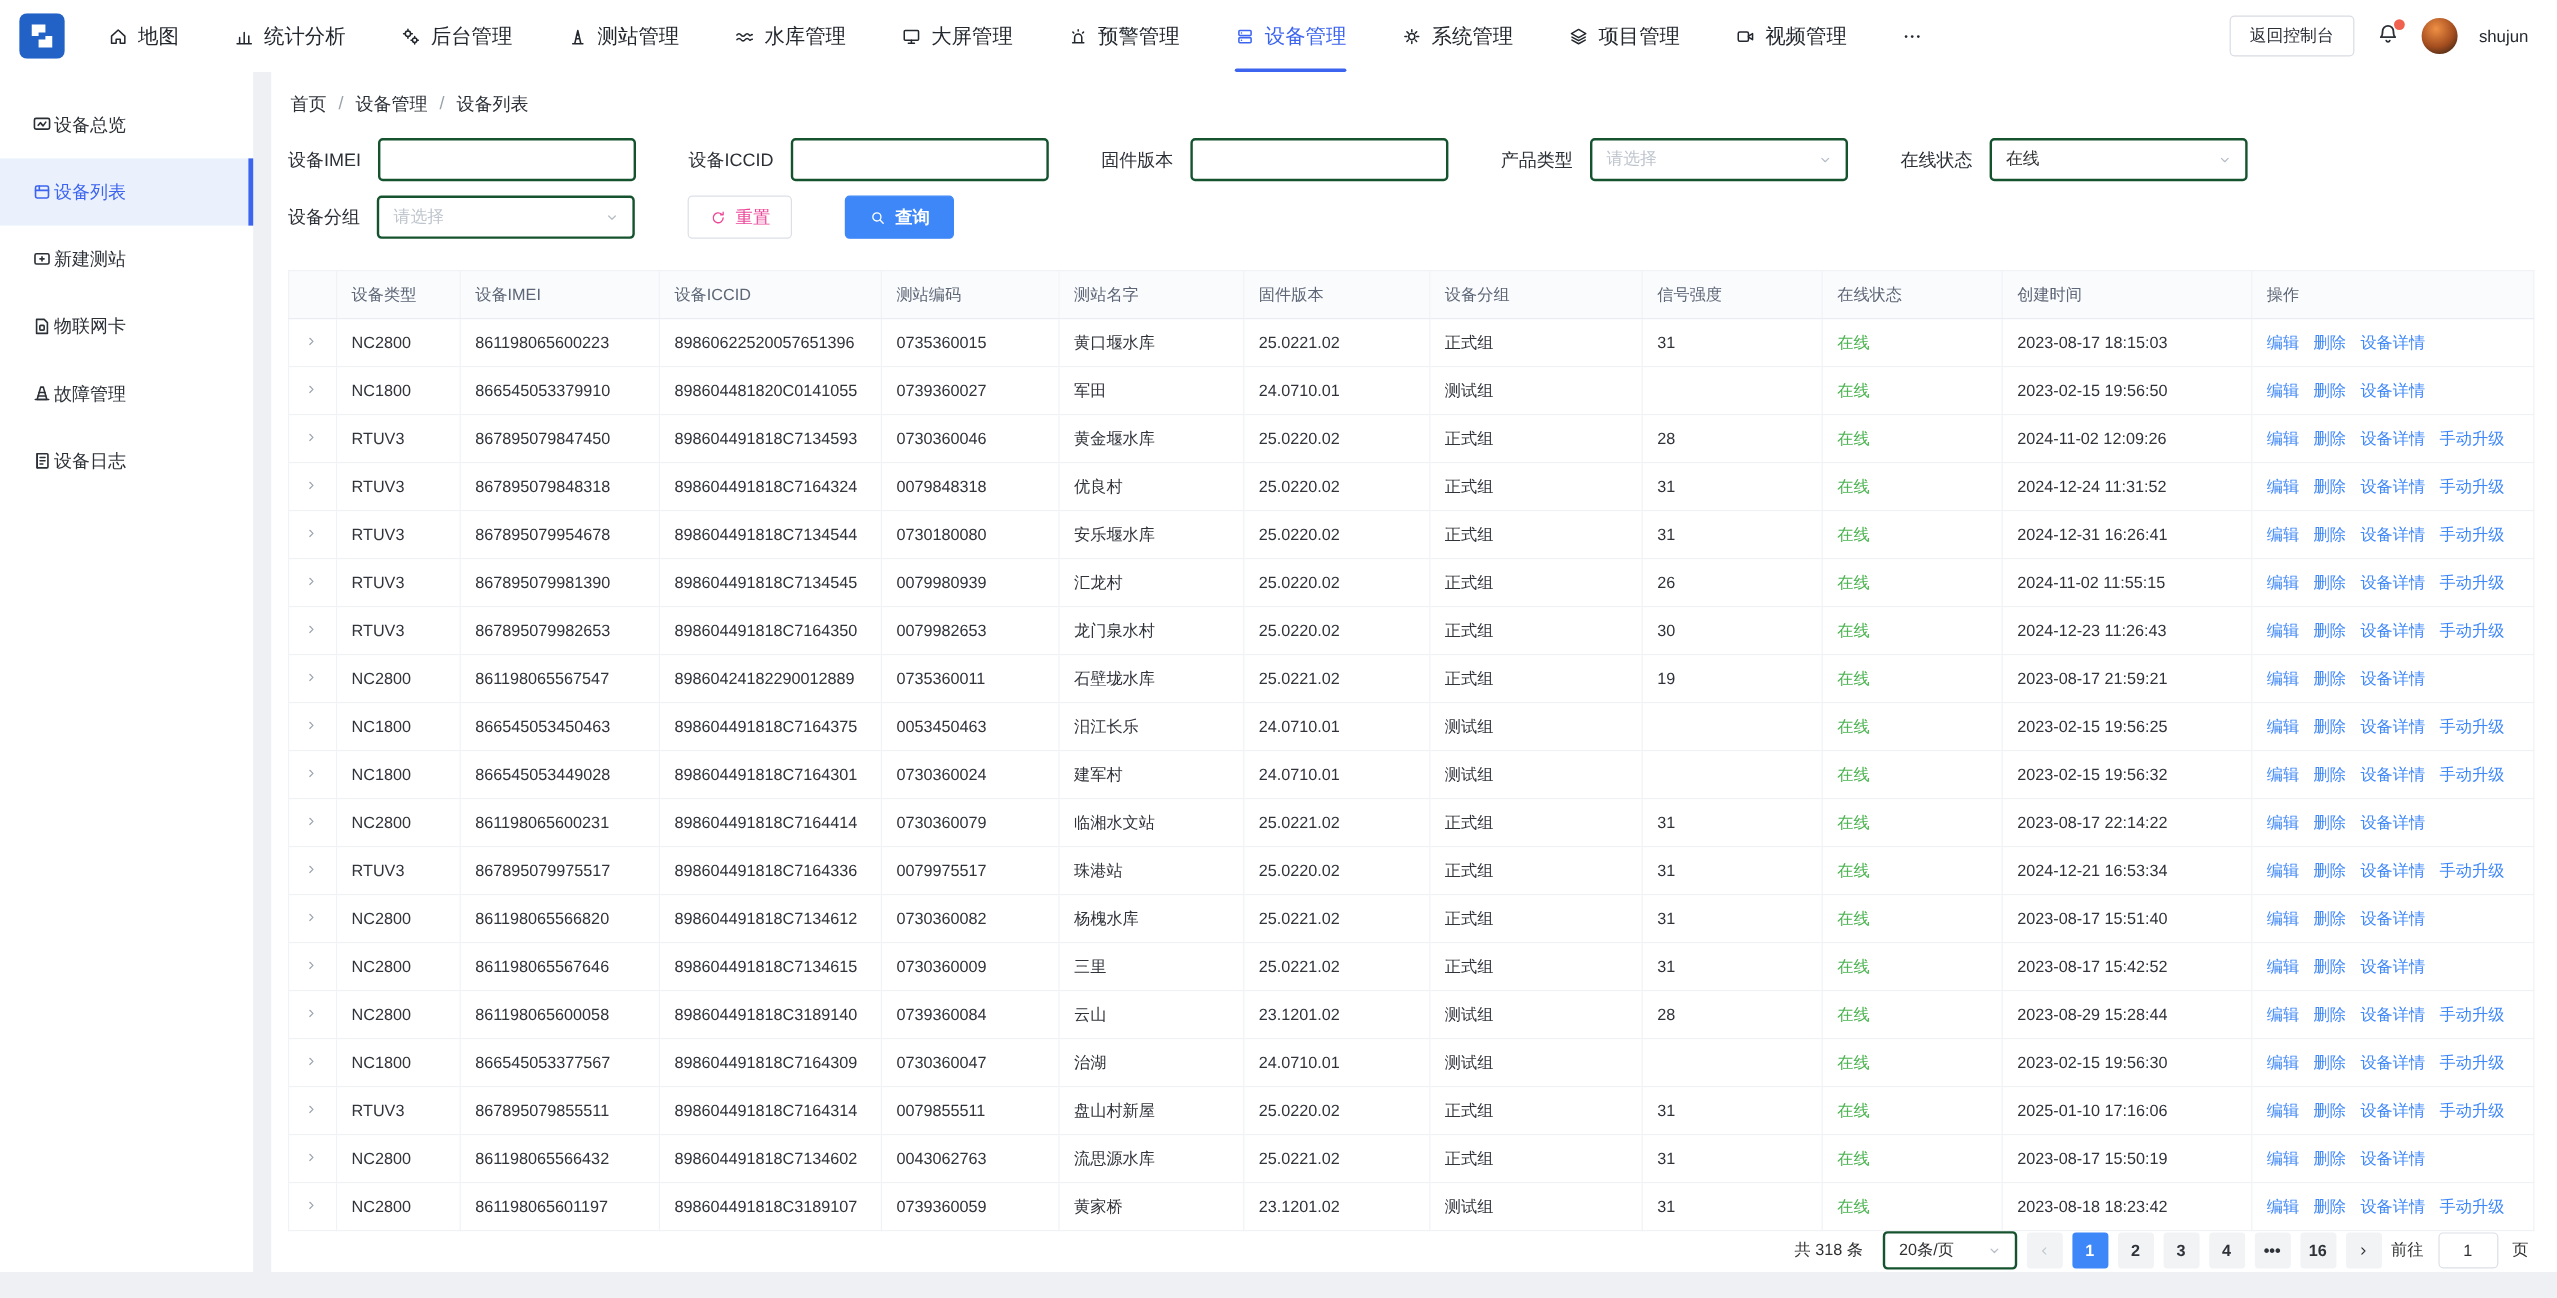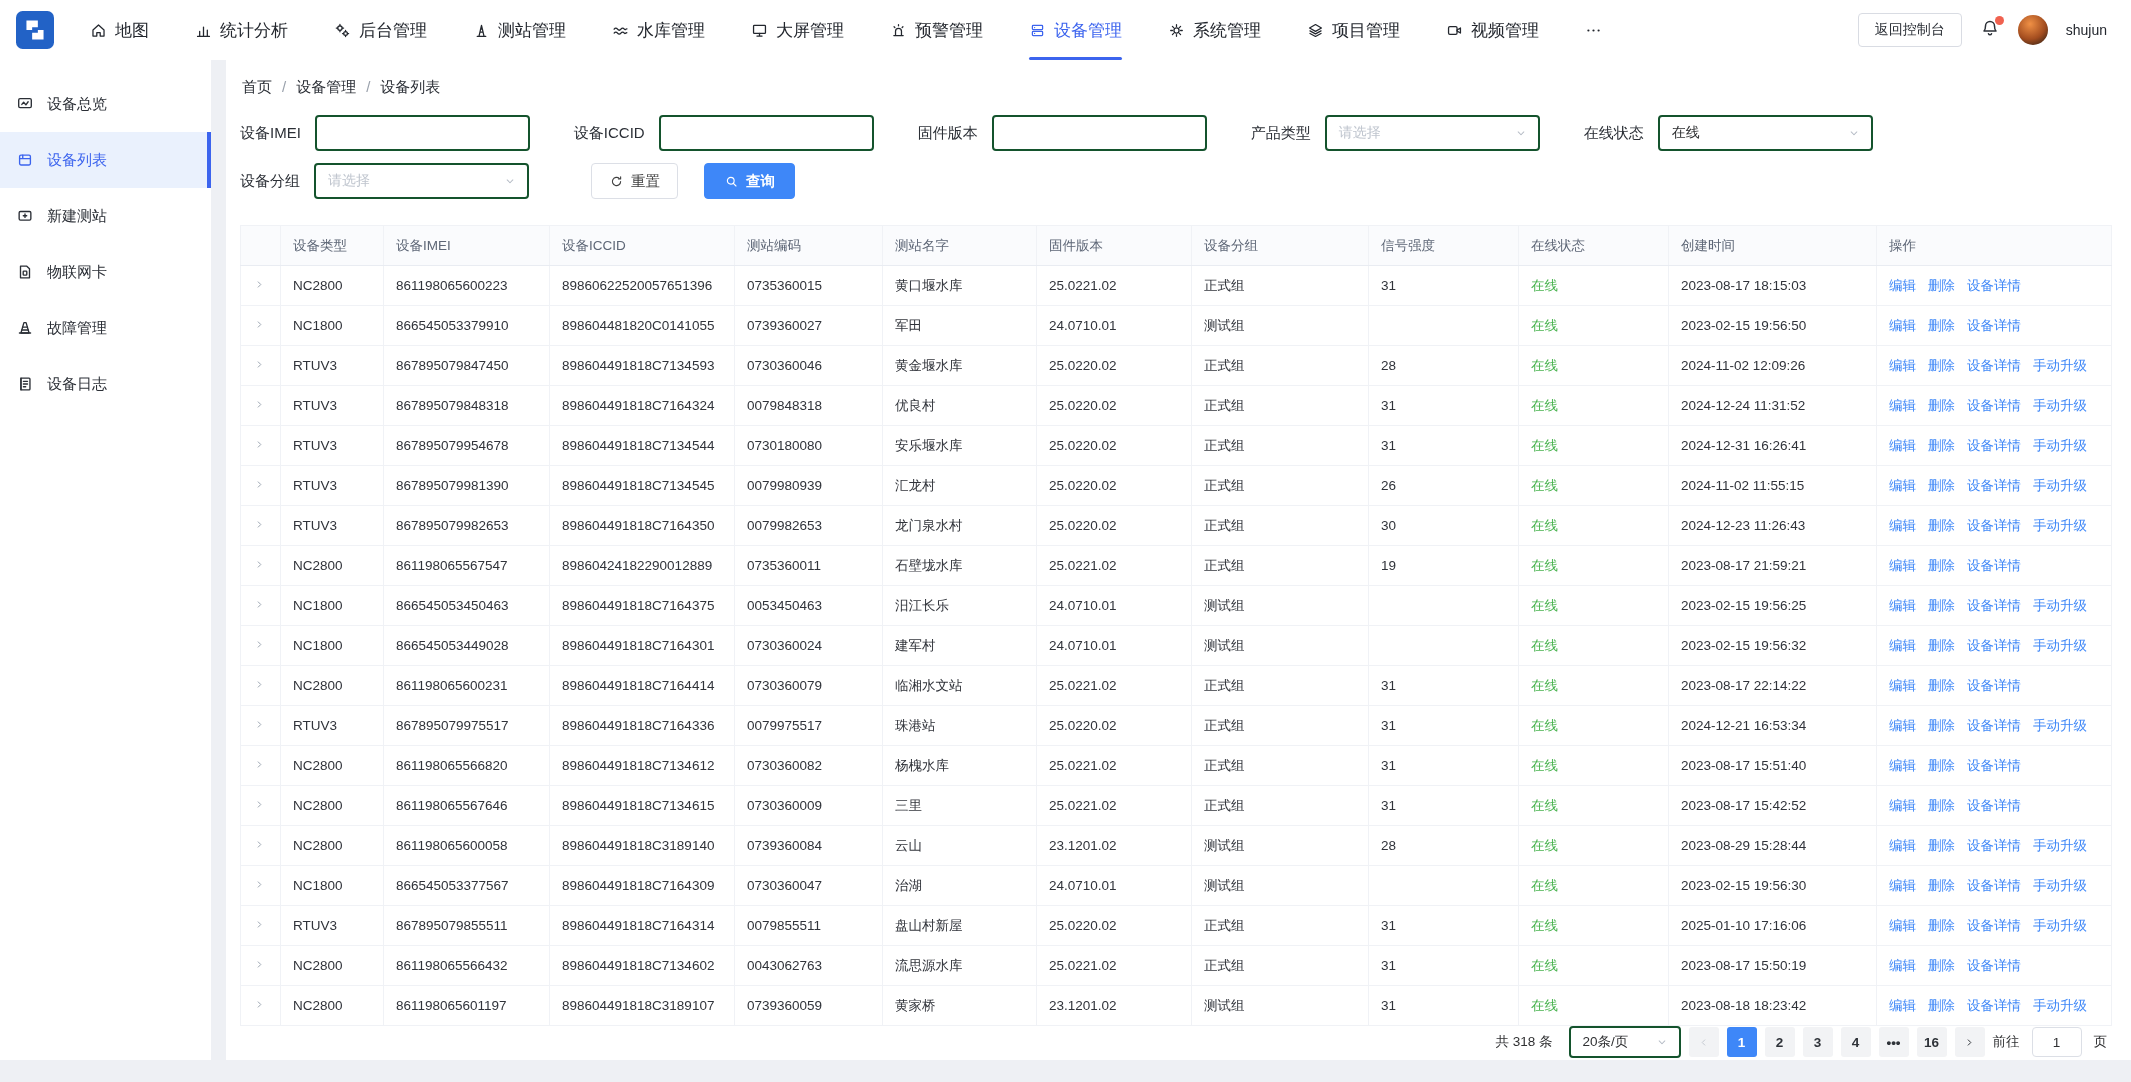--- a/index.html
+++ b/index.html
@@ -19,42 +19,42 @@
 .nav-right{display:flex;align-items:center;gap:18px;margin-left:20px}
 .back-btn{height:34px;padding:0 16px;border:1px solid #d9dce3;border-radius:4px;background:#fff;font-size:14px;color:#2b2f36;cursor:pointer;font-family:Liberation Sans, sans-serif;white-space:nowrap}
 .bell{position:relative;cursor:pointer;color:#2b2f36}
 .bell .icon svg{width:20px;height:20px}
 .bell-dot{position:absolute;top:-2px;right:-4px;width:9px;height:9px;border-radius:50%;background:#f0614f}
 .avatar{width:30px;height:30px;border-radius:50%;cursor:pointer;background:radial-gradient(circle at 40% 30%,#f09045,#a34d1f 55%,#3a2416 90%)}
 .username{font-size:14px;color:#23272e}
 
 .layout{display:flex;height:1000px}
 .sidebar{width:211px;background:#fff;padding-top:16px;flex:none}
-.side-item{height:56px;display:flex;align-items:center;gap:13px;padding-left:16px;font-size:15px;color:#2b2f36;cursor:pointer}
+.side-item{height:56px;display:flex;align-items:center;gap:1px;padding-left:26px;font-size:15px;color:#2b2f36;cursor:pointer}
 .side-item .icon svg{width:18px;height:18px}
 .side-item.active{background:#eaf1fd;color:#3c64ee;border-right:4px solid #3c64ee}
 .content{flex:1;background:#fff;margin-left:15px;padding:18px 20px 0 14px;display:flex;flex-direction:column;min-width:0}
 
 .breadcrumb{display:flex;gap:10px;font-size:15px;color:#2b2f36;padding-left:2px;flex:none}
 .bc-sep{color:#9aa1ac}
 .bc-item{cursor:pointer}
 
 .filters{margin-top:18px;flex:none}
 .frow{display:flex;align-items:center;margin-bottom:12px}
 .field{display:flex;align-items:center;margin-right:44px}
 .field label{font-size:15px;color:#2b2f36;margin-right:14px;white-space:nowrap}
 .txt,.select{width:215px;height:36px;border:2px solid #14532d;border-radius:4px;background:#fff}
 .txt{padding:0 12px;font-size:14px;font-family:inherit;outline:none;color:#303133}
 .select{display:flex;align-items:center;justify-content:space-between;padding:0 10px 0 12px;font-size:14px;cursor:pointer;color:#303133}
 .sel-text.placeholder{color:#bfc5ce}
 .chev svg{width:14px;height:14px;color:#b6bcc6}
 .btn{height:36px;display:inline-flex;align-items:center;gap:7px;border-radius:4px;font-size:14.5px;cursor:pointer;font-family:inherit}
 .btn .icon svg{width:15px;height:15px}
-.btn.reset{background:#fff;border:1px solid #dcdfe6;color:#404040;padding:0 17px;margin-left:18px}
-.btn.primary{background:#3e87f8;border:1px solid #3e87f8;color:#fff;padding:0 19px;margin-left:26px;font-weight:700}
+.btn.reset{background:#fff;border:1px solid #dcdfe6;color:#ec4899;padding:0 17px;margin-left:0}
+.btn.primary{background:#3e87f8;border:1px solid #3e87f8;color:#fff;padding:0 19px;margin-left:44px;font-weight:700}
 
 .grid{border-collapse:collapse;table-layout:fixed;margin-top:14px;width:1871px;flex:none}
 .grid th,.grid td{border:1px solid #f0f2f6;height:40px;padding:0 12px;font-size:13.5px;text-align:left;overflow:hidden;white-space:nowrap;text-overflow:ellipsis}
 .grid th{background:#fafbfd;color:#5d6676;font-weight:500;border-bottom:1px solid #e9ecf2}
 .grid td{color:#30333a}
 .expand-cell{text-align:center;padding:0}
 .expand{cursor:pointer;color:#9aa3b0;display:inline-flex}
 .expand svg{width:13px;height:13px}
 .online{color:#49b34f}
 .act{color:#3e87f8;cursor:pointer;margin-right:12px;text-decoration:none;white-space:nowrap}

